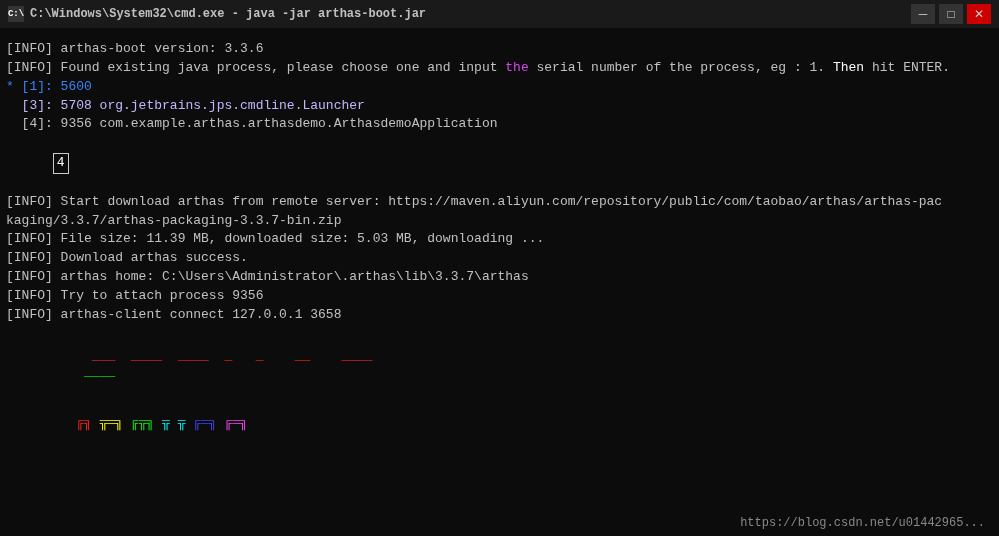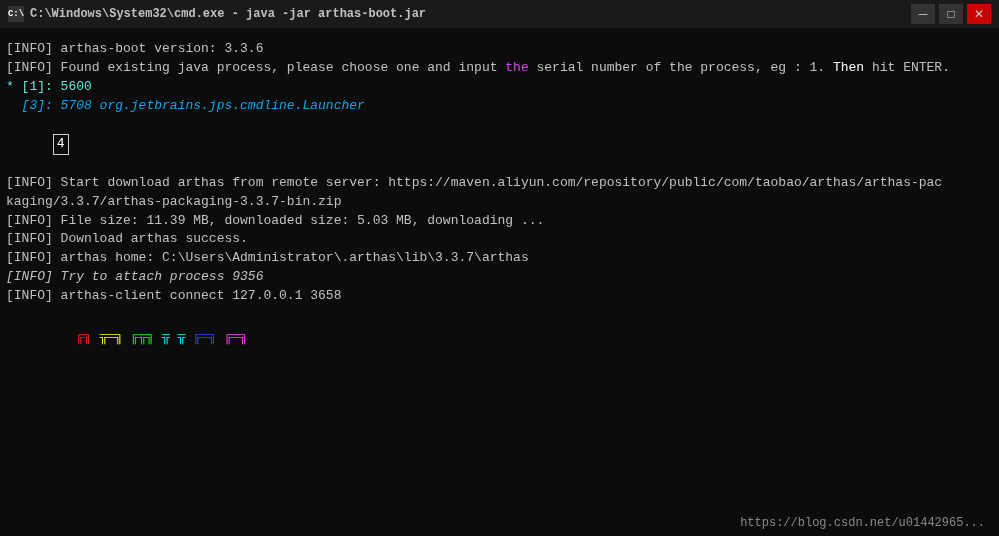--- a/index.html
+++ b/index.html
@@ -110,35 +110,40 @@
       <button class="titlebar-btn">─</button>
       <button class="titlebar-btn">□</button>
       <button class="titlebar-btn close">✕</button>
     </div>
   </div>
 
   <div class="terminal">
 
     <div class="line info"><span style="color:#c0c0c0;">[INFO] arthas-boot version: 3.3.6</span></div>
     <div class="line info"><span style="color:#c0c0c0;">[INFO] Found existing java process, please choose one and input <span style="color:#d946ef;">the</span> serial number of the process, eg : 1. <span style="color:#fff;">Then</span> hit ENTER.</span></div>
-    <div class="line"><span style="color:#5eead4;">* [1]: 5600</span></div>
-    <div class="line"><span style="color:#0ea5e9;font-style:italic;">  [3]: 5708 org.jetbrains.jps.cmdline.Launcher</span></div>
+    <div class="line"><span style="color:#3b82f6;">* [1]: 5600</span></div>
+    <div class="line"><span style="color:#c4b5fd;">  [3]: 5708 org.jetbrains.jps.cmdline.Launcher</span></div>
+    <div class="line"><span style="color:#c0c0c0;">  [4]: 9356 com.example.arthas.arthasdemo.ArthasdemoApplication</span></div>
     <div class="line">
       <span style="display:inline-block;border:1px solid #ccc;padding:0 3px;color:#fff;background:#0c0c0c;">4</span>
     </div>
     <div class="line info"><span style="color:#c0c0c0;">[INFO] Start download arthas from remote server: https://maven.aliyun.com/repository/public/com/taobao/arthas/arthas-pac</span></div>
     <div class="line info"><span style="color:#c0c0c0;">kaging/3.3.7/arthas-packaging-3.3.7-bin.zip</span></div>
     <div class="line info"><span style="color:#c0c0c0;">[INFO] File size: 11.39 MB, downloaded size: 5.03 MB, downloading ...</span></div>
     <div class="line info"><span style="color:#c0c0c0;">[INFO] Download arthas success.</span></div>
     <div class="line info"><span style="color:#c0c0c0;">[INFO] arthas home: C:\Users\Administrator\.arthas\lib\3.3.7\arthas</span></div>
-    <div class="line info"><span style="color:#c0c0c0;font-style:italic;">[INFO] Try to attach process 9356</span></div>
+    <div class="line info"><span style="color:#c0c0c0;">[INFO] Try to attach process 9356</span></div>
     <div class="line info"><span style="color:#c0c0c0;">[INFO] arthas-client connect 127.0.0.1 3658</span></div>
 
     <div class="arthas-logo">
 
+      <div class="logo-line">
+        <span class="c-red">   ___  ____  ____  _   _    __    ____  </span>
+        <span class="c-green">  ____  </span>
+      </div>
 
 
       <div class="logo-line">
         <span class="c-red"> ╔╗ </span><span class="c-yellow">╦═╗</span><span class="c-green"> ╔╦╗</span><span class="c-cyan"> ╦ ╦</span><span class="c-blue"> ╔═╗</span><span class="c-magenta"> ╔═╗</span>
       </div>
 
     </div>
 
     <div class="footer-watermark">https://blog.csdn.net/u01442965...</div>
   </div>

